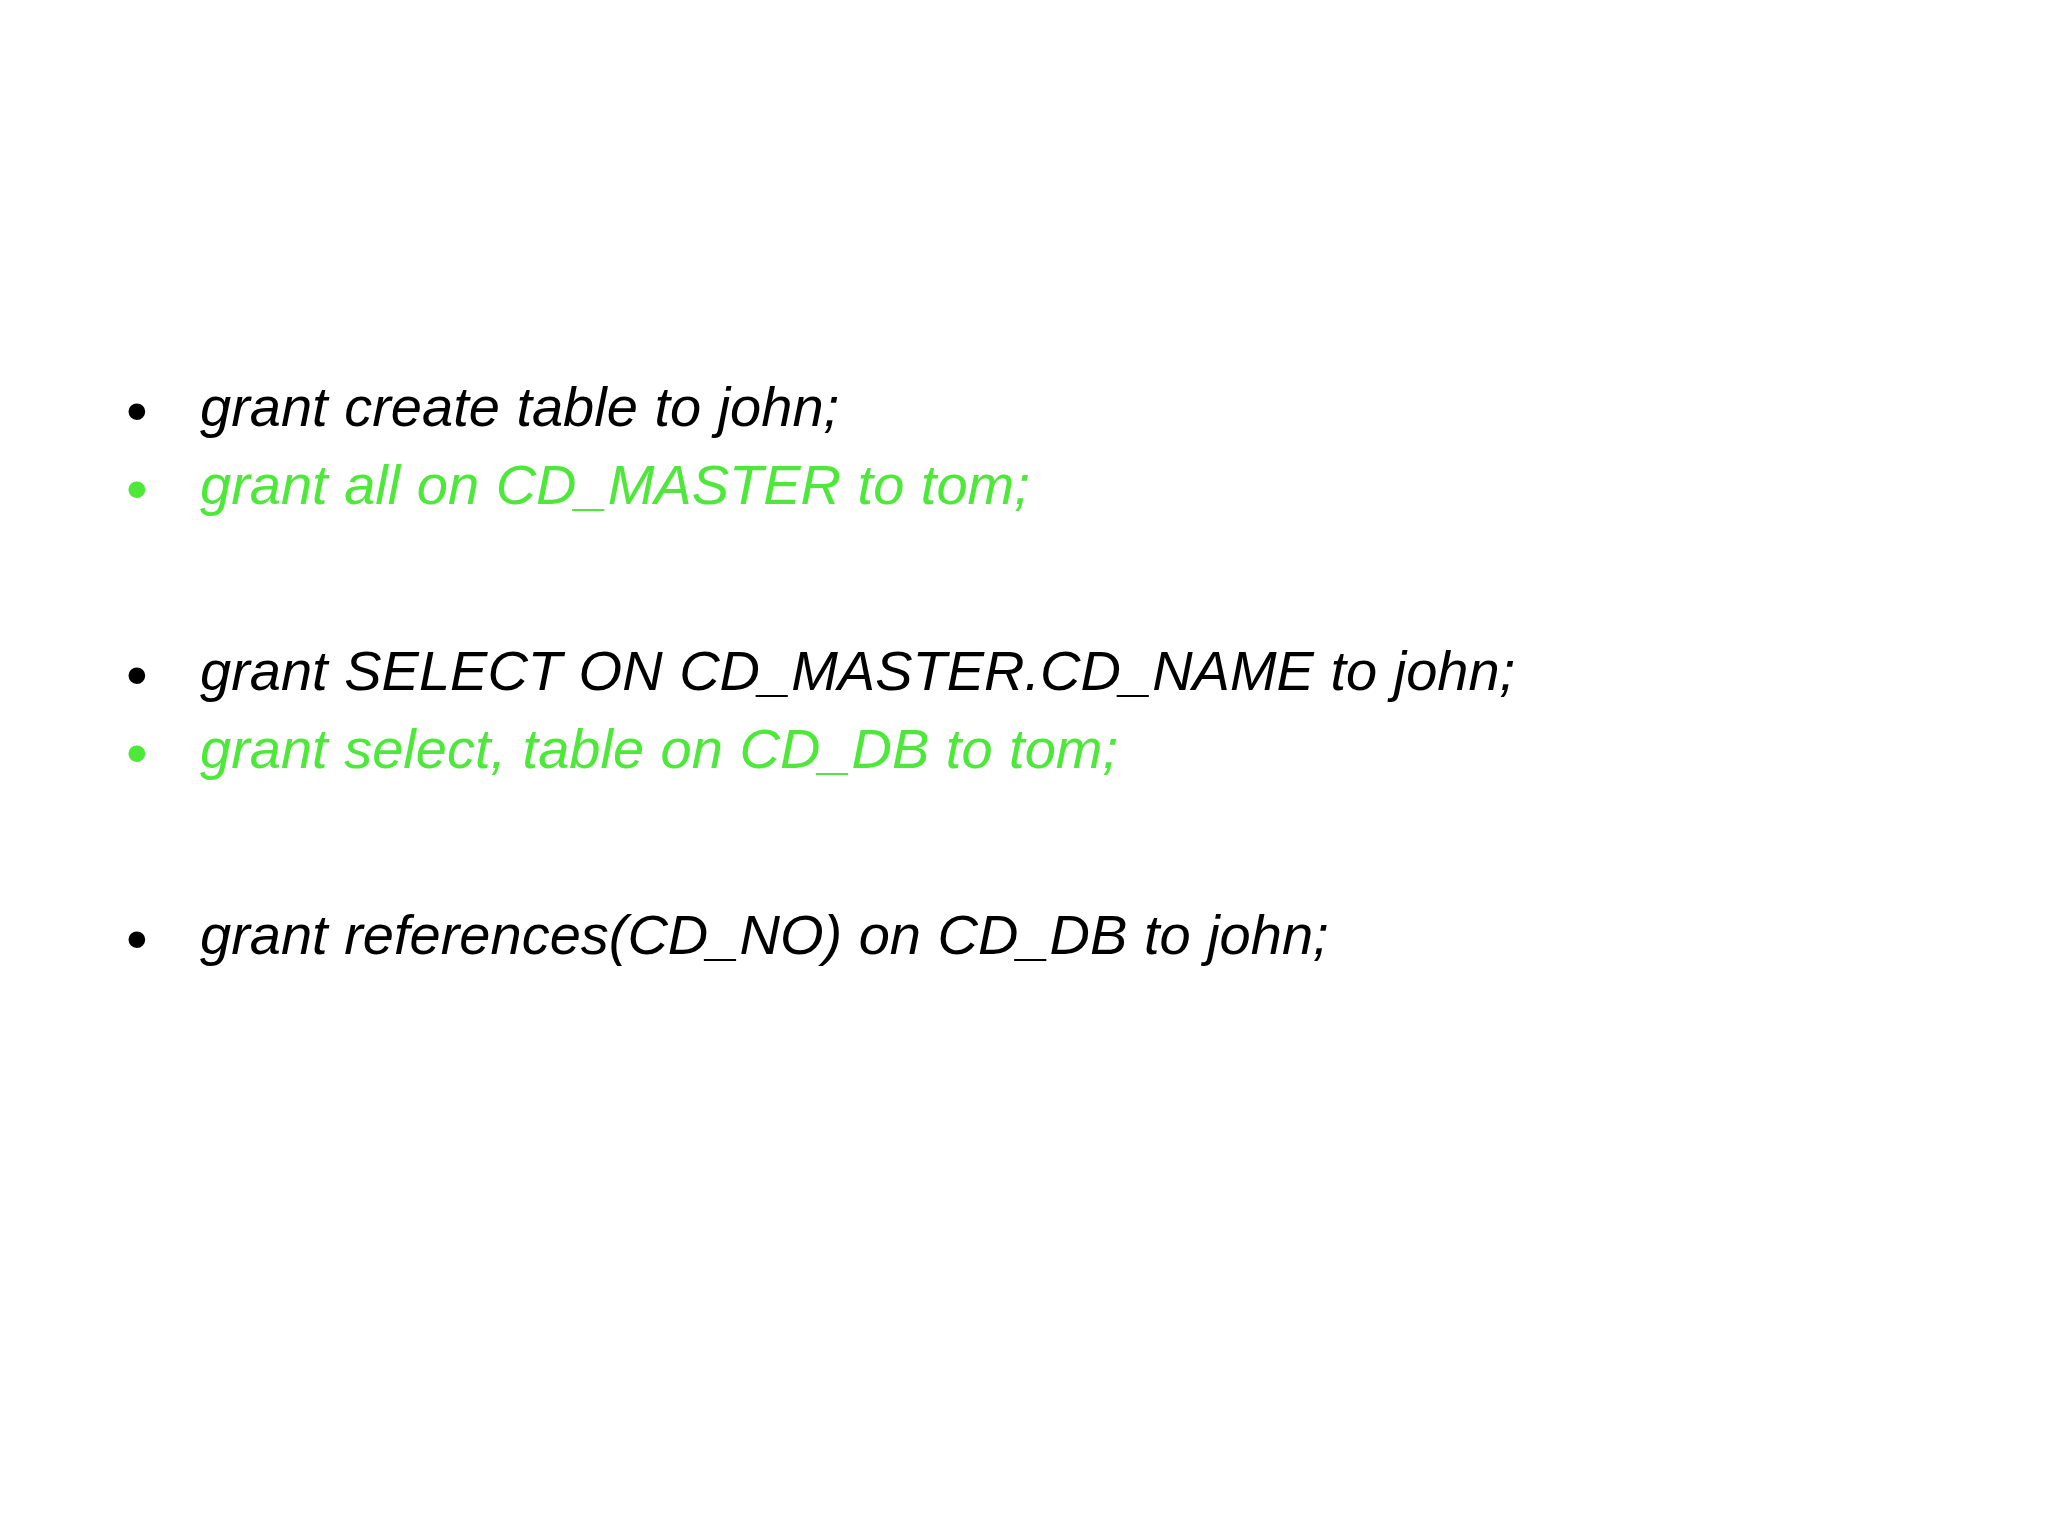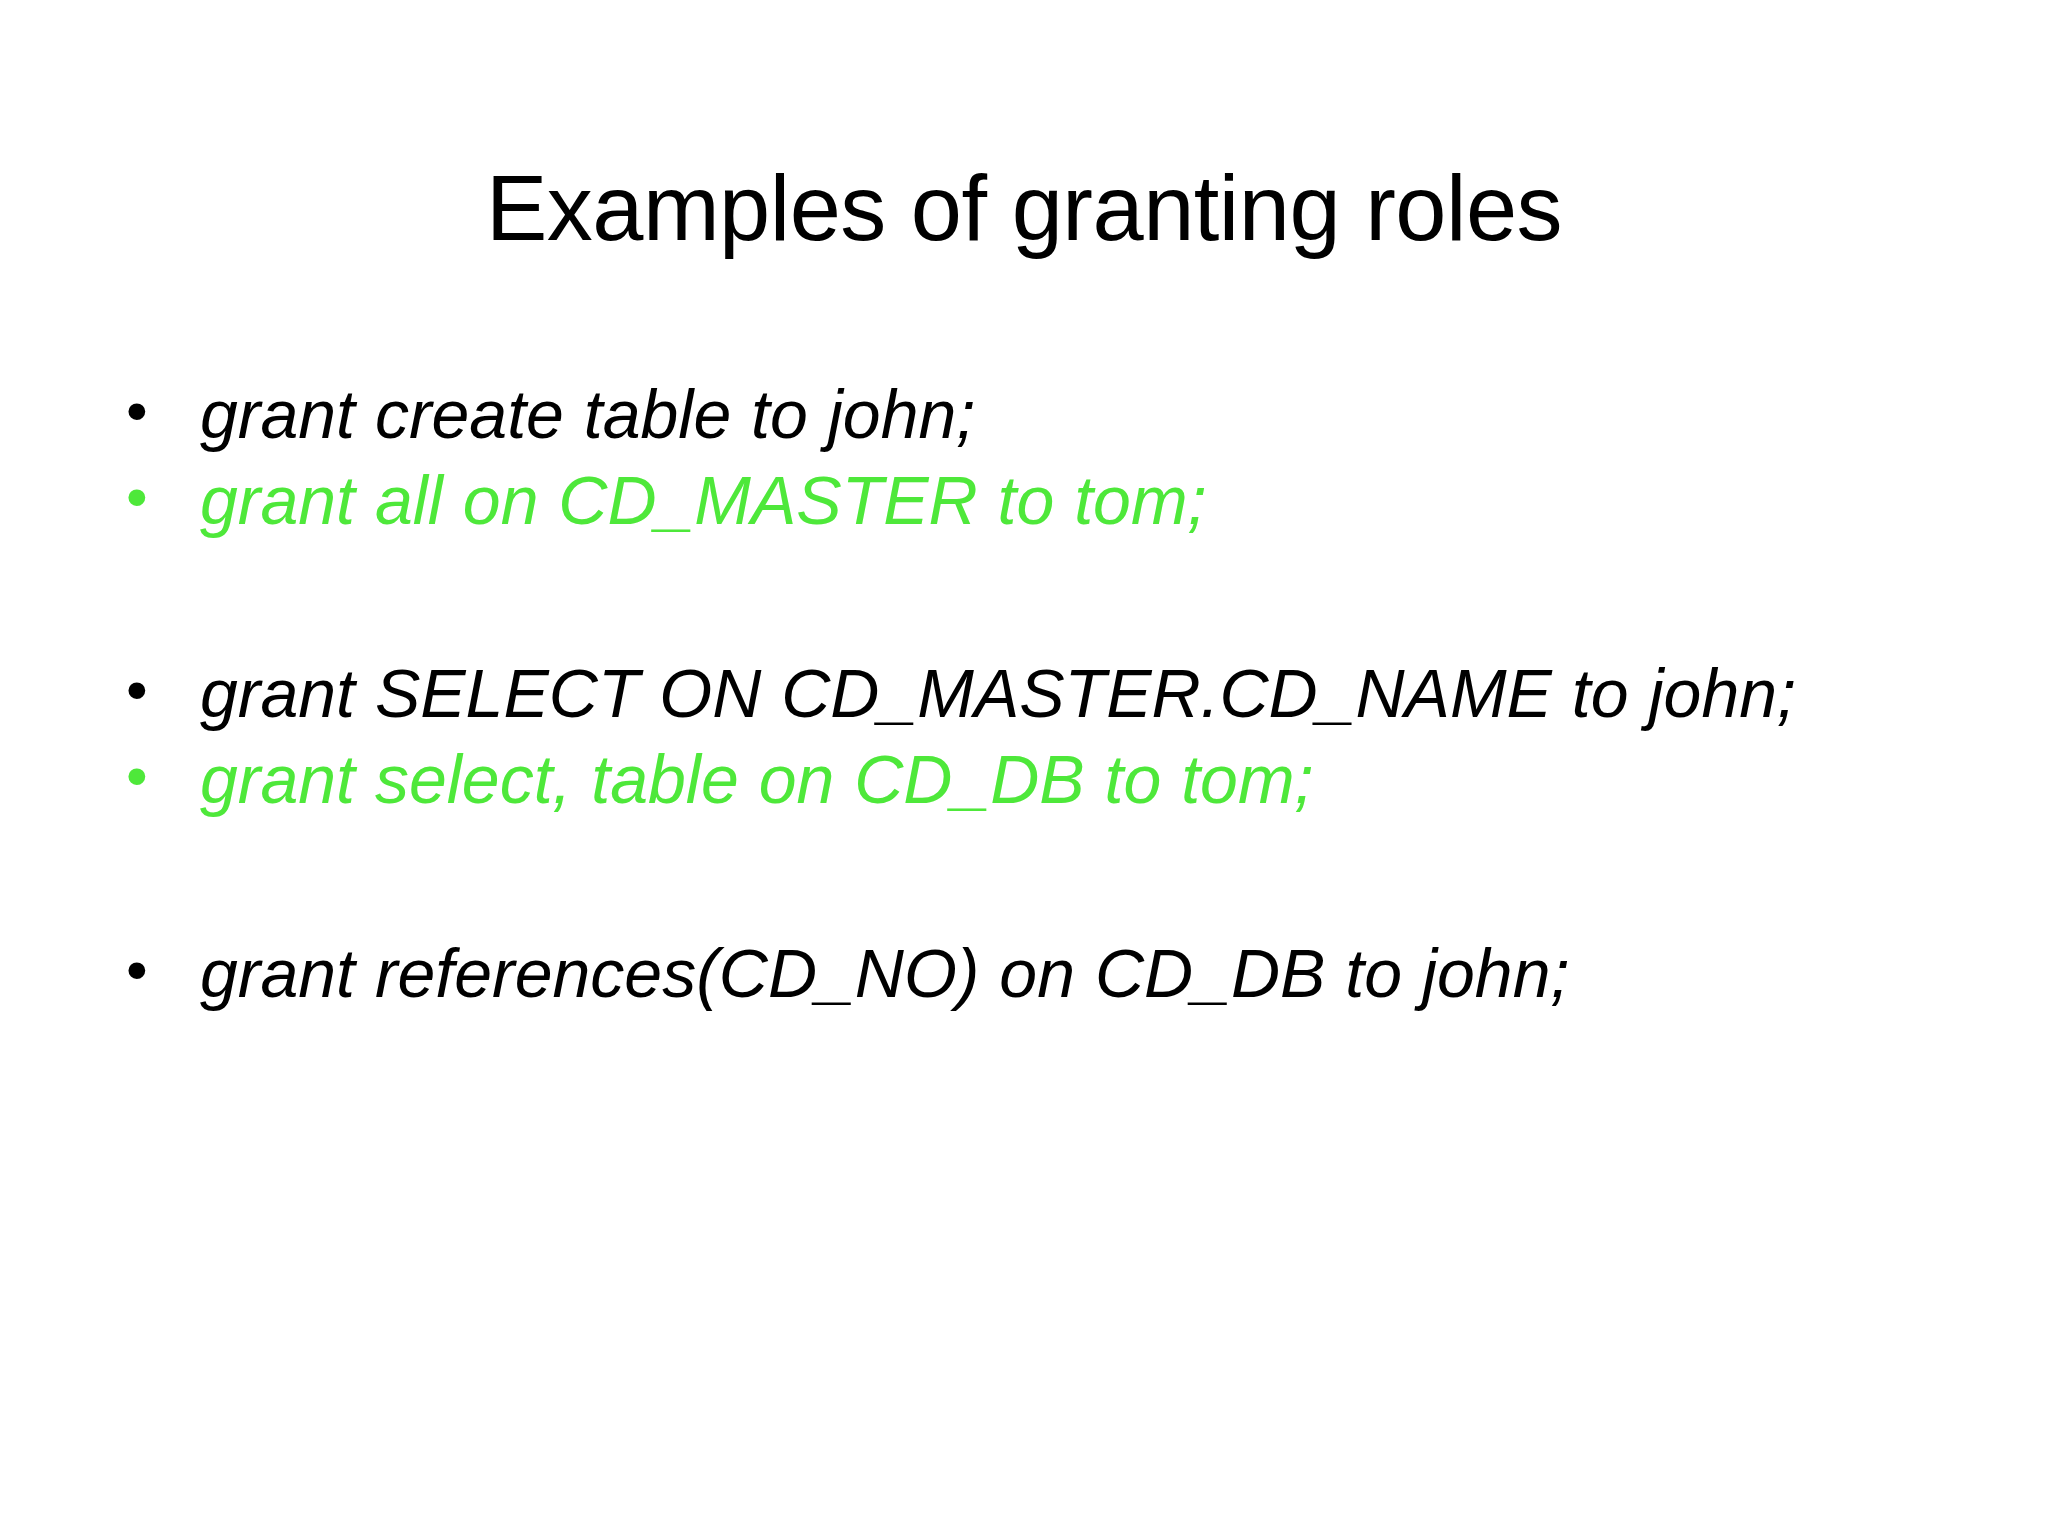--- a/index.html
+++ b/index.html
@@ -56,21 +56,21 @@
     line-height: 1.26;
     text-align: left;
     padding-left: 18px;
     box-sizing: border-box;
     font-style: normal;
   }
 
   .bullet-text {
     flex: 1 1 auto;
     font-family: "Liberation Sans", sans-serif;
-    font-size: 68px;
+    font-size: 56px;
     font-style: italic;
     font-weight: 400;
     line-height: 1.26;
     letter-spacing: 0px;
     word-spacing: 1px;
   }
 
   .c-black { color: #000000; }
   .c-green { color: #4ee83a; }
 
@@ -81,21 +81,20 @@
   .bullet-row.spacer .bullet-marker,
   .bullet-row.spacer .bullet-text {
     visibility: hidden;
   }
 </style>
 </head>
 <body>
 
 <div id="slide">
 
-  <h1 id="slide-title">Examples of granting roles</h1>
 
   <div id="body-list">
 
     <div class="bullet-row">
       <span class="bullet-marker c-black">•</span>
       <span class="bullet-text c-black">grant create table to john;</span>
     </div>
 
     <div class="bullet-row">
       <span class="bullet-marker c-green">•</span>

